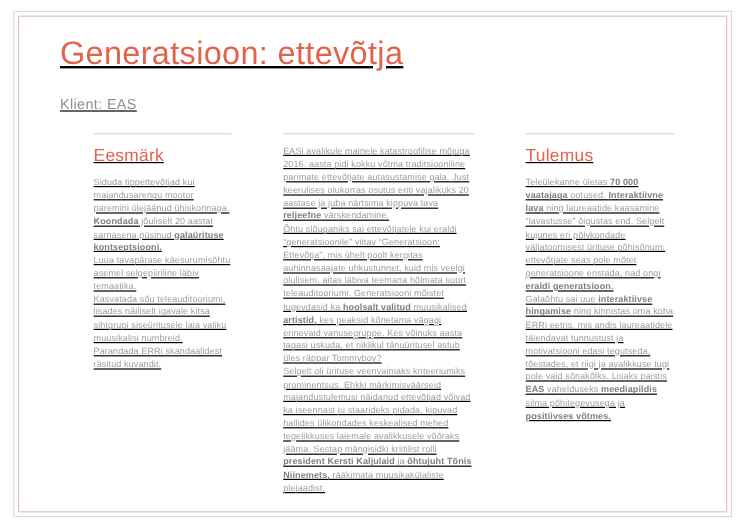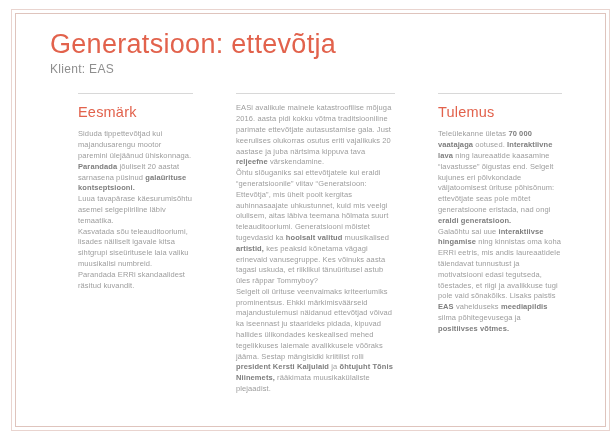--- a/index.html
+++ b/index.html
@@ -15,31 +15,31 @@
     left: 11px; top: 9px; right: 5px; bottom: 4px;
     border: 1px solid var(--frame_outer, #e9d4cf);
     padding: 3px;
   }
   .frame-inner {
     width: 100%; height: 100%;
     border: 1px solid var(--frame_inner, #dfc4bd);
   }
   .content {
     position: absolute;
-    left: 50px; top: 30px; width: 514px;
+    left: 50px; top: 30px; width: 514px; text-decoration: underline;
   }
   .page-title {
     font-size: 27px;
     font-weight: 400;
     letter-spacing: 0.3px;
     color: var(--accent, #e2624c);
     line-height: 1.05;
   }
   .client {
-    margin-top: 4px;
+    margin-top: 22px;
     font-size: 12px;
     color: var(--subtitle_gray, #8e8e8e);
     letter-spacing: 0.3px;
   }
   .cols {
     margin-top: 17px;
     display: grid;
     grid-template-columns: 143px 187px 152px;
     column-gap: 15px;
   }
@@ -72,21 +72,21 @@
 
 <div class="content">
   <h1 class="page-title">Generatsioon: ettevõtja</h1>
   <div class="client">Klient: EAS</div>
 
   <div class="cols">
     <div class="col">
       <h2 class="col-heading">Eesmärk</h2>
       <div class="col-body">
           <p class="para"><span>Siduda tippettevõtjad kui majandusarengu mootor paremini ülejäänud ühiskonnaga.</span></p>
-          <p class="para"><span class="b">Parandada</span><span> jõuliselt 20 aastat sarnasena püsinud </span><span class="b">galaürituse kontseptsiooni.</span></p>
+          <p class="para"><span class="b">Koondada</span><span> jõuliselt 20 aastat sarnasena püsinud </span><span class="b">galaürituse kontseptsiooni.</span></p>
           <p class="para"><span>Luua tavapärase käesurumisõhtu asemel selgepiiriline läbiv temaatika.</span></p>
           <p class="para"><span>Kasvatada sõu teleauditooriumi, lisades näiliselt igavale kitsa sihtgrupi siseüritusele laia valiku muusikalisi numbreid.</span></p>
           <p class="para"><span>Parandada ERRi skandaalidest räsitud kuvandit.</span></p>
         </div>
     </div>
     <div class="col">
       <div class="col-body">
           <p class="para"><span>EASi avalikule mainele katastroofilise mõjuga 2016. aasta pidi kokku võtma traditsiooniline parimate ettevõtjate autasustamise gala. Just keerulises olukorras osutus eriti vajalikuks 20 aastase ja juba närtsima kippuva tava </span><span class="b">reljeefne</span><span> värskendamine.</span></p>
           <p class="para"><span>Õhtu slõuganiks sai ettevõtjatele kui eraldi “generatsioonile” viitav “Generatsioon: Ettevõtja”, mis ühelt poolt kergitas auhinnasaajate uhkustunnet, kuid mis veelgi olulisem, aitas läbiva teemana hõlmata suurt teleauditooriumi. Generatsiooni mõistet tugevdasid ka </span><span class="b">hoolsalt valitud</span><span> muusikalised </span><span class="b">artistid,</span><span> kes peaksid kõnetama vägagi erinevaid vanusegruppe. Kes võinuks aasta tagasi uskuda, et riiklikul tänuüritusel astub üles räppar Tommyboy?</span></p>
           <p class="para"><span>Selgelt oli ürituse veenvaimaks kriteeriumiks prominentsus. Ehkki märkimisväärseid majandustulemusi näidanud ettevõtjad võivad ka iseennast ju staarideks pidada, kipuvad hallides ülikondades keskealised mehed tegelikkuses laiemale avalikkusele võõraks jääma. Sestap mängisidki kriitilist rolli </span><span class="b">president Kersti Kaljulaid</span><span> ja </span><span class="b">õhtujuht Tõnis Niinemets,</span><span> rääkimata muusikakülaliste plejaadist.</span></p>

